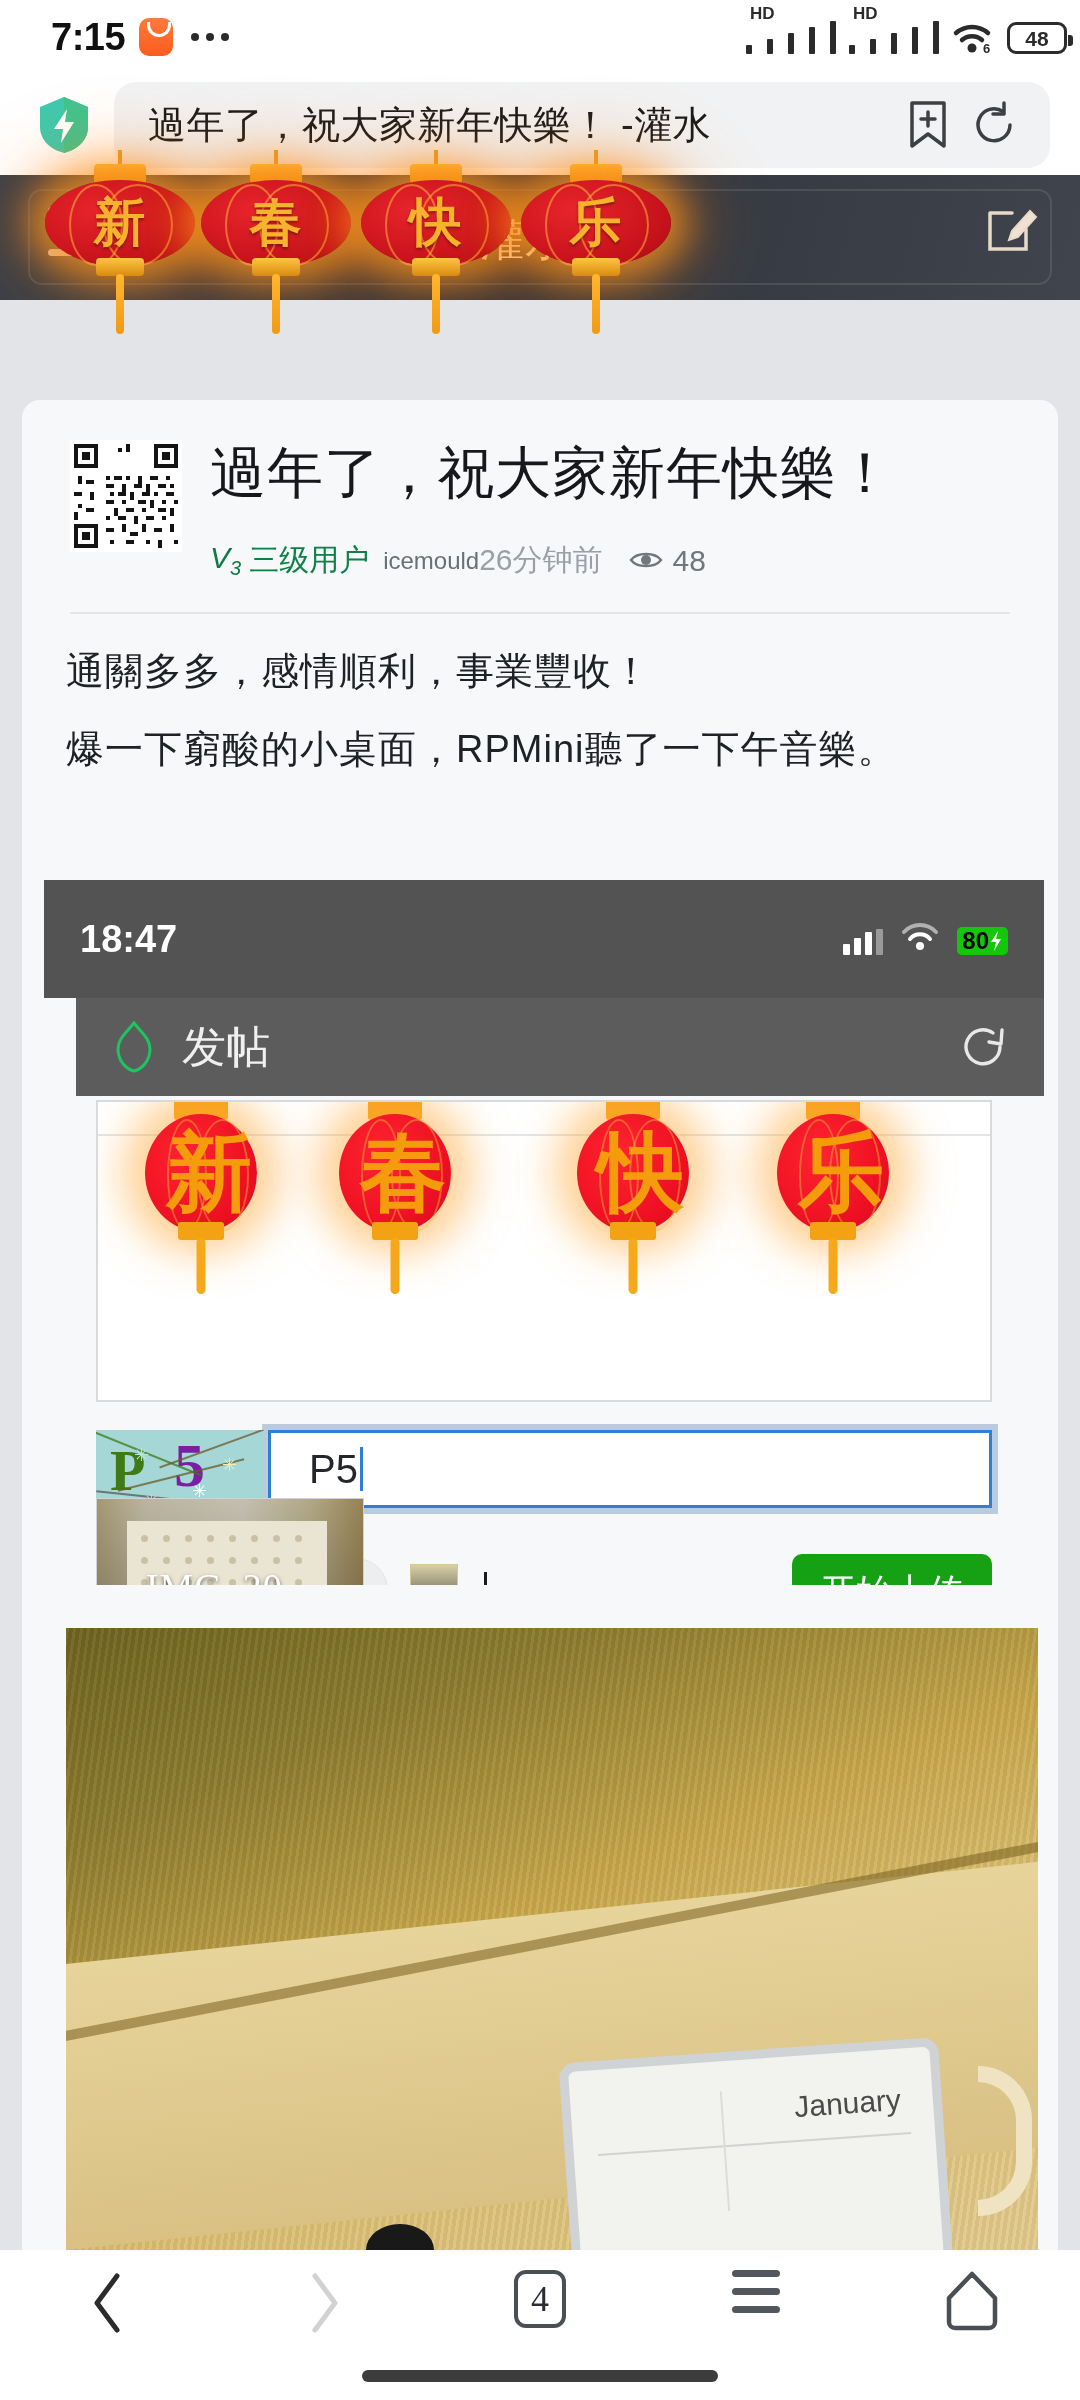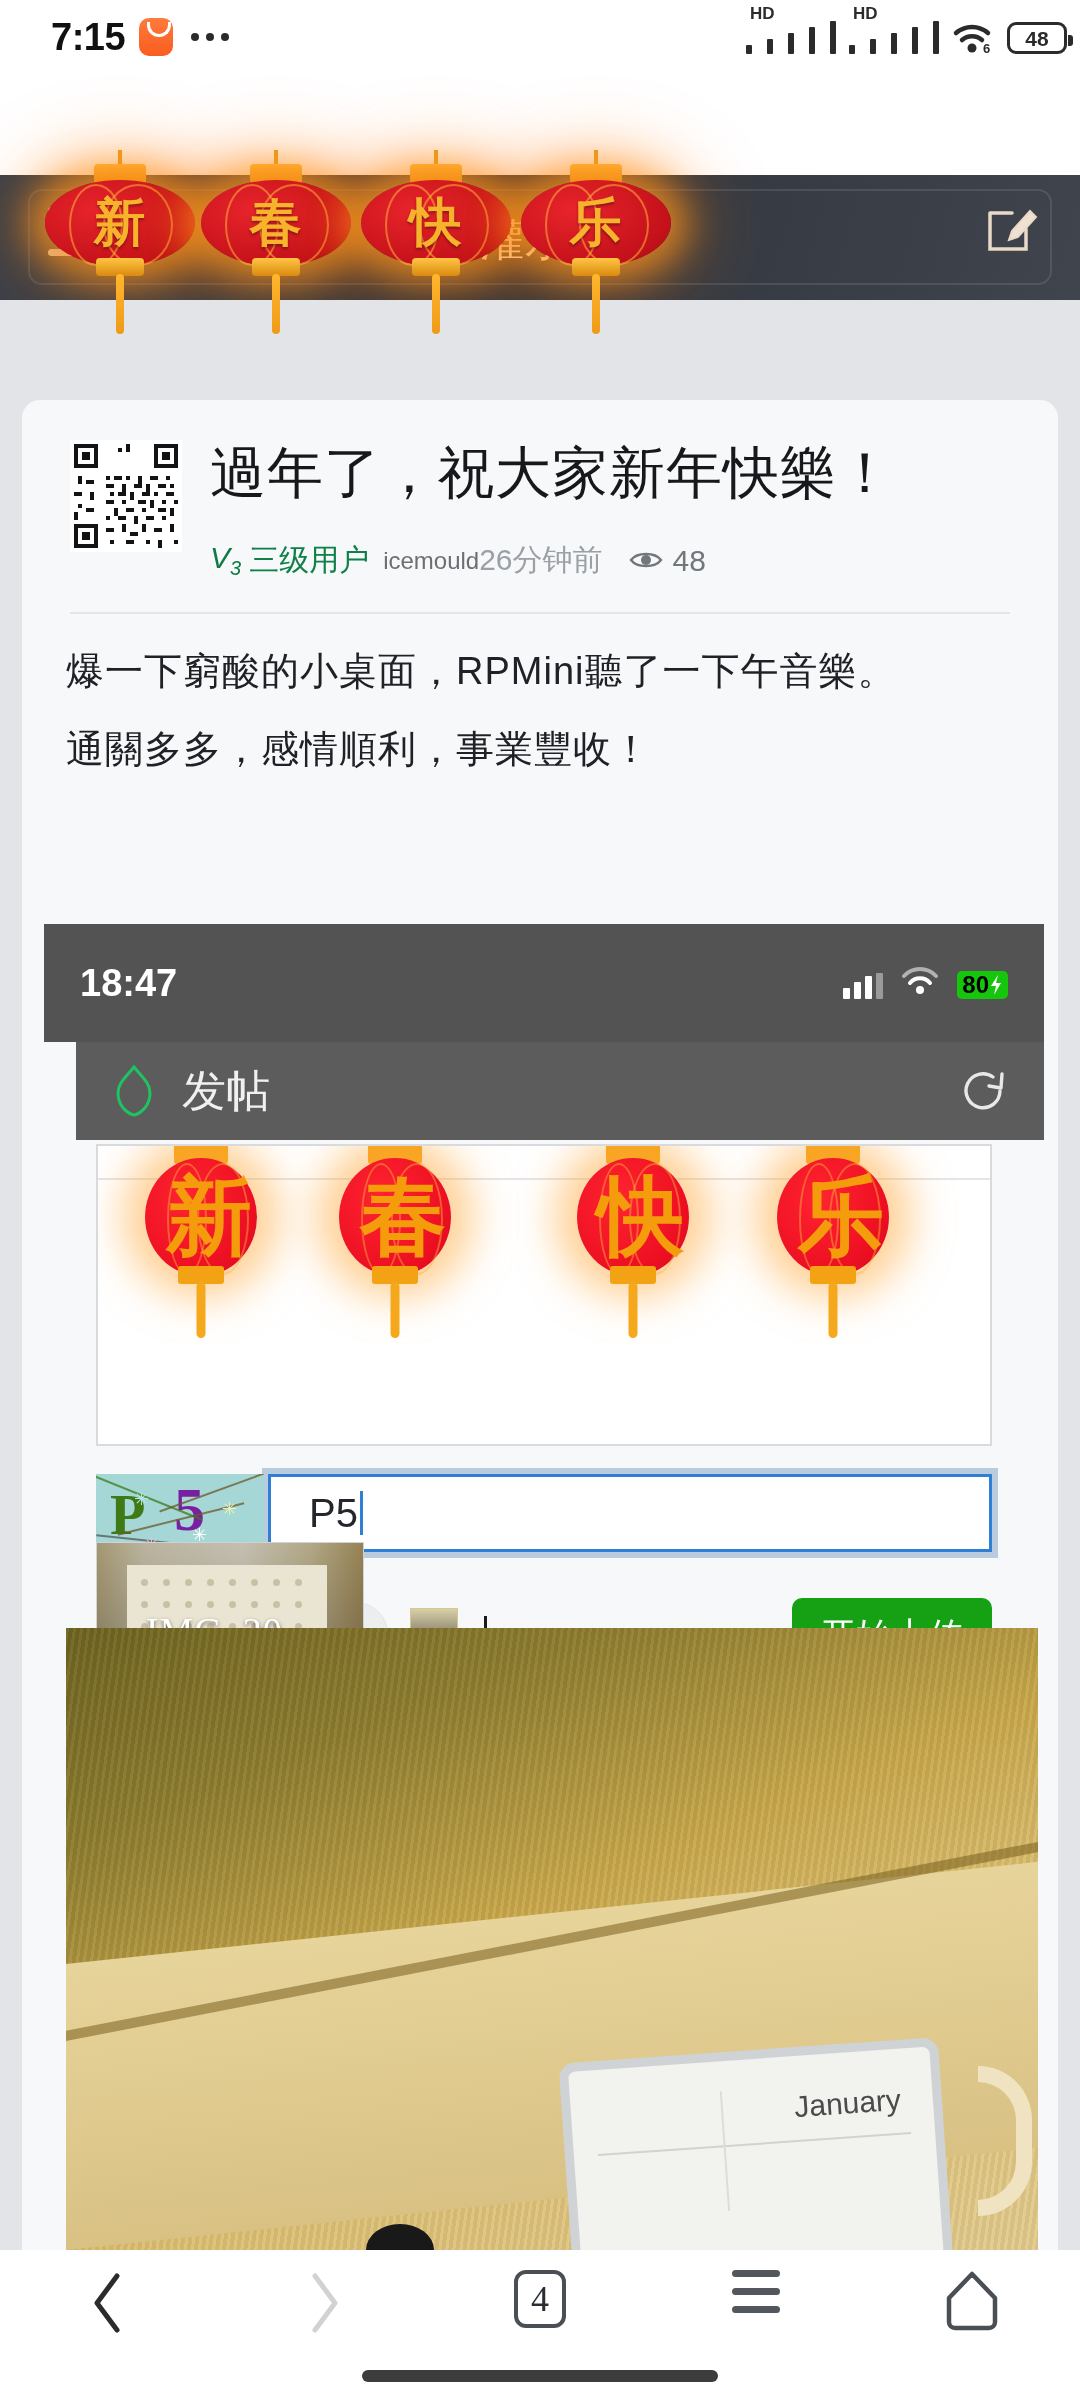--- a/index.html
+++ b/index.html
@@ -131,21 +131,21 @@
   .mtime { font-size:30px; color:#9aa0a6; margin-right:26px; }
   .views { display:flex; align-items:center; gap:10px; font-size:30px; color:#72777c; }
 
   .divider { position:absolute; left:48px; top:212px; width:940px; height:2px; background:#e4e6ea; }
 
   .body-text { position:absolute; left:44px; top:252px; width:960px; }
   .body-text p { font-size:38px; color:#1e2125; line-height:1; margin-bottom:40px; letter-spacing:1px; white-space:nowrap; }
 
   
   .shot {
-    position:absolute; left:22px; top:524px; width:1000px; height:705px;
+    position:absolute; left:22px; top:480px; width:1000px; height:705px;
     background:#f7f8fa; overflow:hidden;
   }
   .shot-status {
     height:118px; background:#535353; display:flex; align-items:center; padding:0 36px;
   }
   .ss-time { color:#fff; font-size:38px; font-weight:600; }
   .ss-right { margin-left:auto; display:flex; align-items:flex-end; gap:18px; }
   .ss-sig { display:flex; align-items:flex-end; gap:4px; height:26px; }
   .ss-sig b { display:block; width:7px; background:#fff; border-radius:1px; }
   .ss-sig b:nth-child(1){height:11px;} .ss-sig b:nth-child(2){height:17px;}
@@ -295,20 +295,44 @@
           <circle cx="20" cy="28" r="4.5" fill="#2b2b2b"></circle>
           <text x="31" y="33" font-size="13" font-weight="700" fill="#2b2b2b" font-family="Liberation Sans">6</text>
         </svg>
       </div>
       <div class="batt">
         <span>48</span>
       </div>
     </div>
   </div>
 
+  <div class="addrbar">
+    <div class="shield">
+      <svg width="52" height="60" viewBox="0 0 52 60">
+        <path d="M26 2 L50 12 V32 C50 46 38 55 26 58 C14 55 2 46 2 32 V12 Z" fill="#3fc9ae"></path>
+        <path d="M26 2 L50 12 V32 C50 46 38 55 26 58 Z" fill="#41c38f"></path>
+        <path d="M29 14 L16 34 H25 L23 48 L36 27 H27 Z" fill="#ffffff"></path>
+      </svg>
+    </div>
+    <div class="urlbox">
+      <div class="url-text">過年了，祝大家新年快樂！ -灌水</div>
+      <div class="ab-icon">
+        <svg width="44" height="50" viewBox="0 0 44 50">
+          <path d="M6 3 H38 V46 L22 34 L6 46 Z" fill="none" stroke="#3c3f43" stroke-width="3.5" stroke-linejoin="round"></path>
+          <path d="M22 12 V26 M15 19 H29" stroke="#3c3f43" stroke-width="3.5" stroke-linecap="round"></path>
+        </svg>
+      </div>
+      <div class="ab-icon">
+        <svg width="48" height="48" viewBox="0 0 48 48">
+          <path d="M40 24 A16 16 0 1 1 33 10.5" fill="none" stroke="#3c3f43" stroke-width="3.5" stroke-linecap="round"></path>
+          <path d="M34 2 L34 13 L23 13" fill="none" stroke="#3c3f43" stroke-width="3.5" stroke-linecap="round" stroke-linejoin="round"></path>
+        </svg>
+      </div>
+    </div>
+  </div>
 
   <div class="forum-banner">
     <div class="fb-frame"></div>
     <div class="fb-menu">
         <i></i>
         <i></i>
         <i></i>
       </div>
     <div class="fb-title">灌水聊</div>
     <div class="fb-pen">
@@ -445,22 +469,22 @@
             <circle cx="17" cy="11" r="5" fill="#72777c"></circle>
           </svg>
         </span>
         <span>48</span>
       </span>
     </div>
 
     <div class="divider"></div>
 
     <div class="body-text">
+      <p>通關多多，感情順利，事業豐收！</p>
       <p>爆一下窮酸的小桌面，RPMini聽了一下午音樂。</p>
-      <p>通關多多，感情順利，事業豐收！</p>
     </div>
 
     <div class="shot">
 
       <div class="shot-status">
         <div class="ss-time">18:47</div>
         <div class="ss-right">
           <div class="ss-sig">
               <b></b>
               <b></b>

